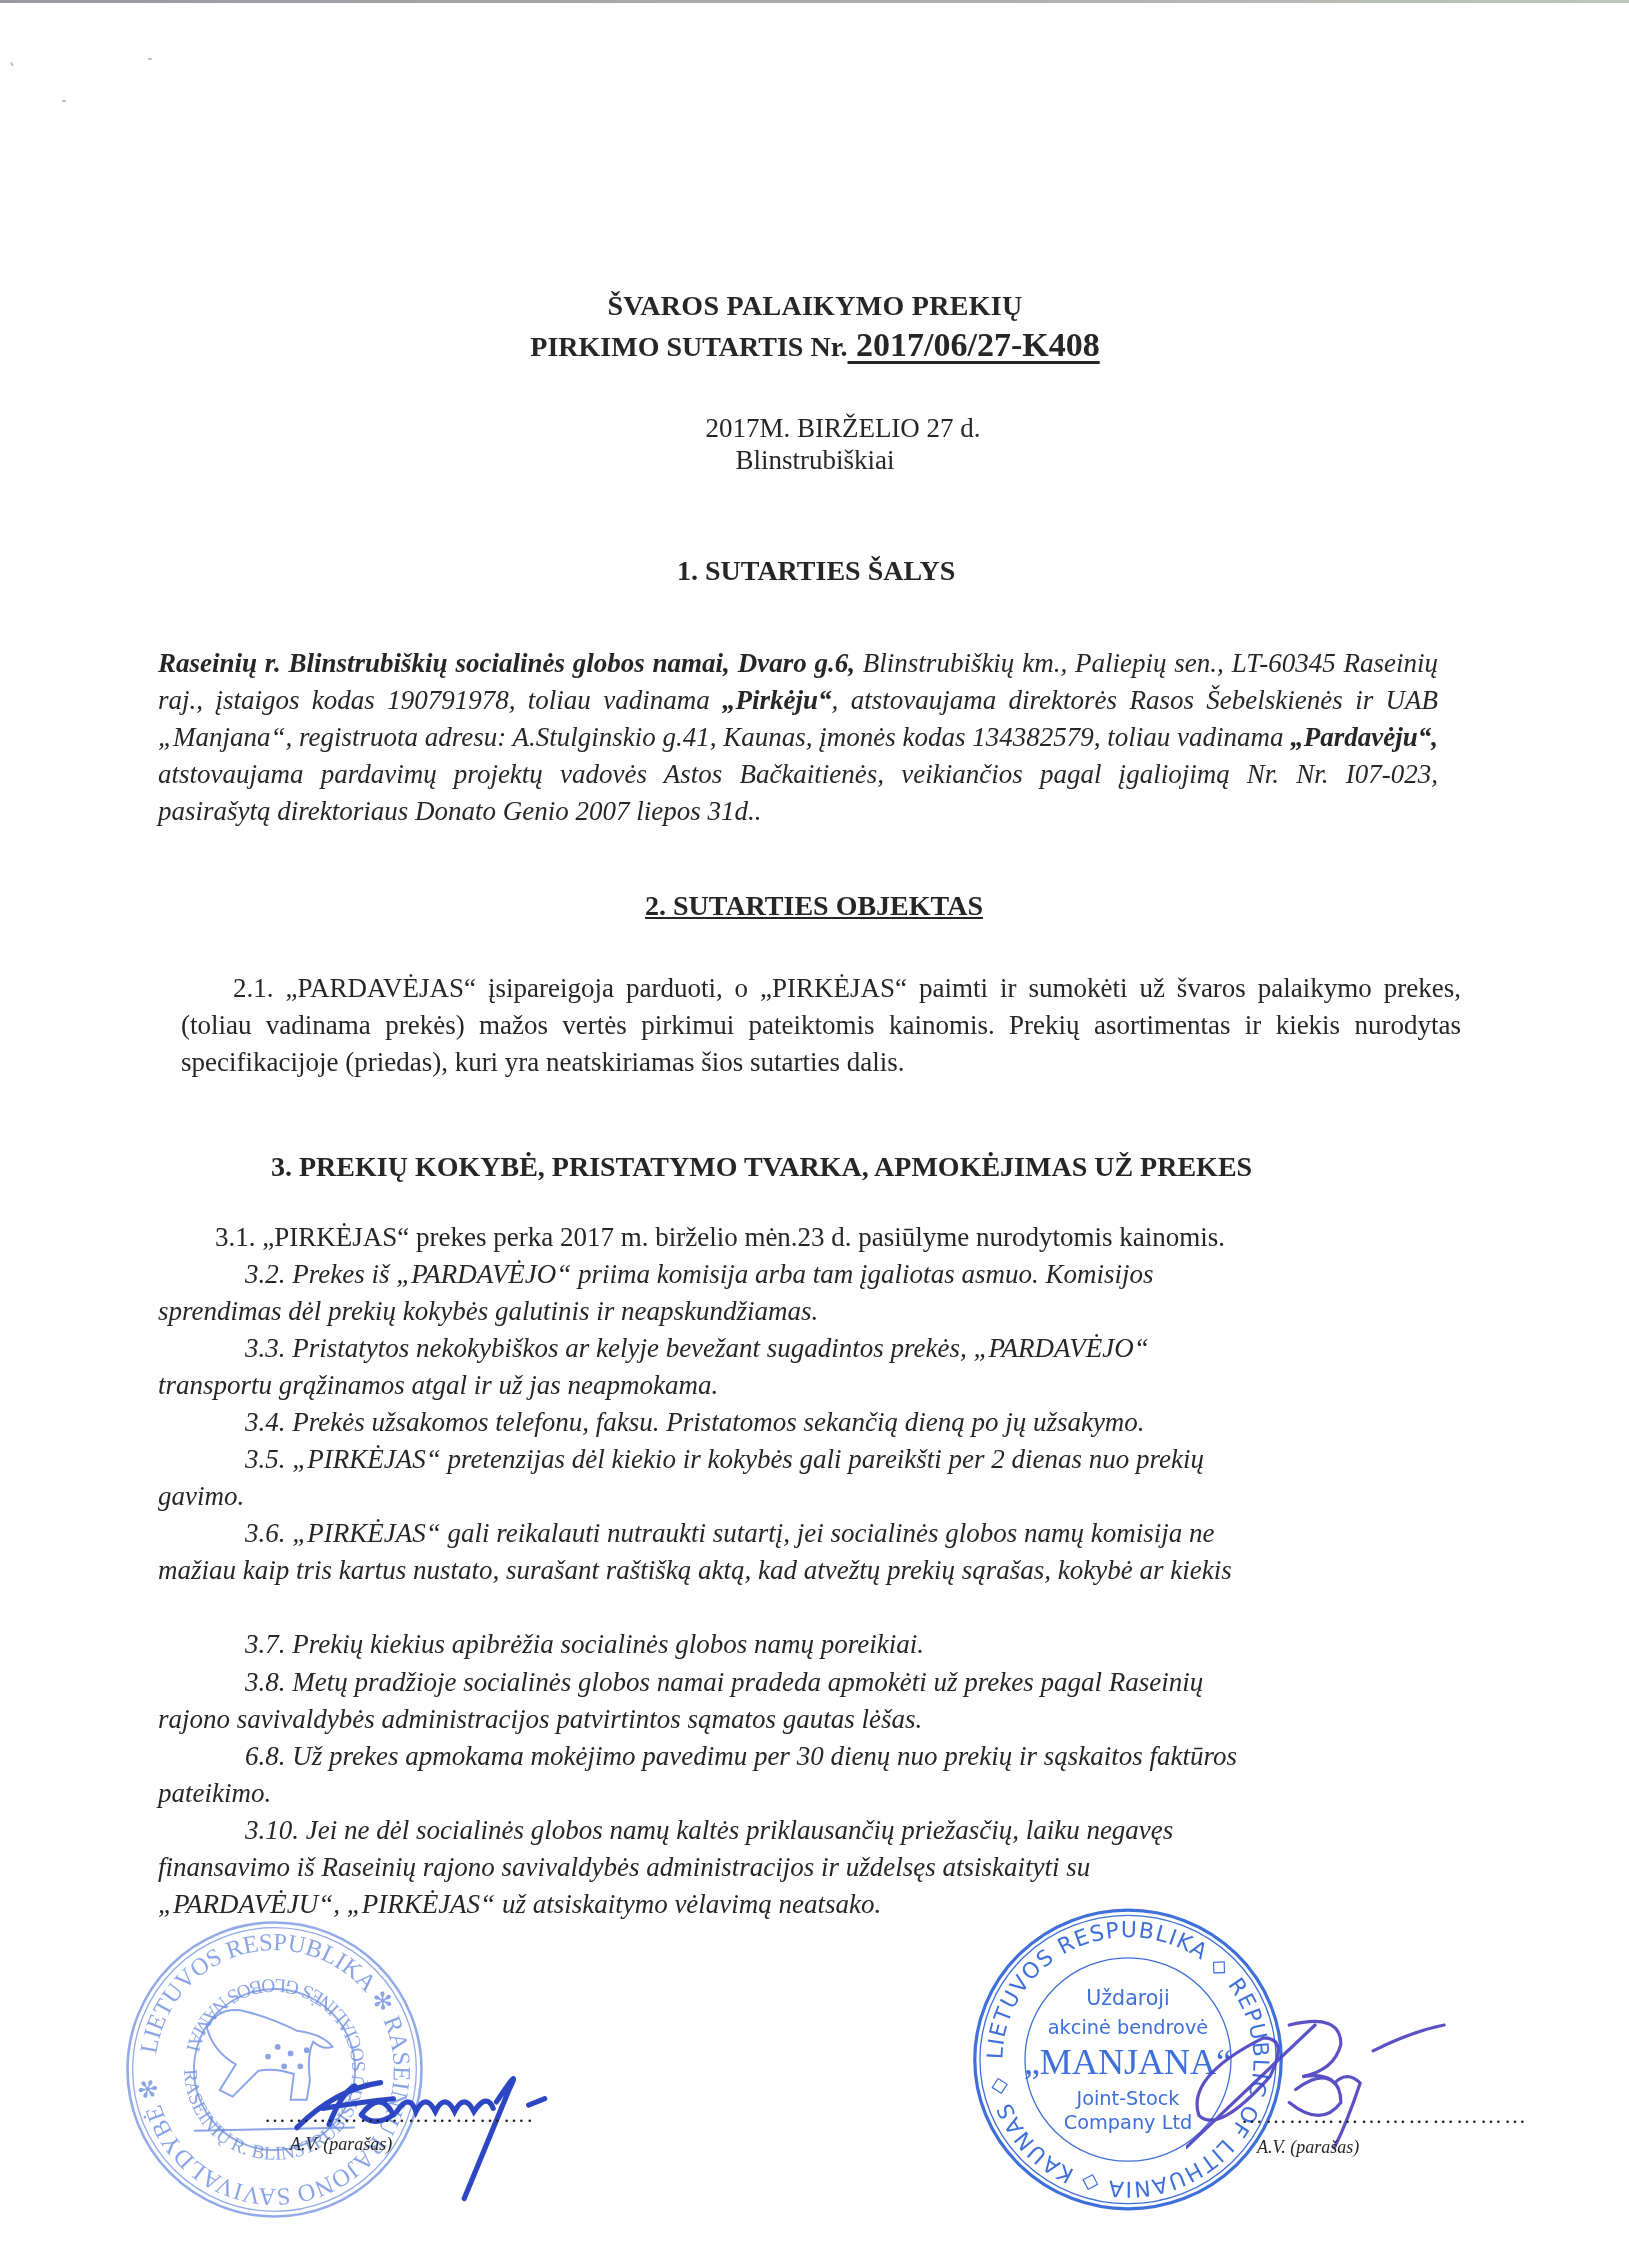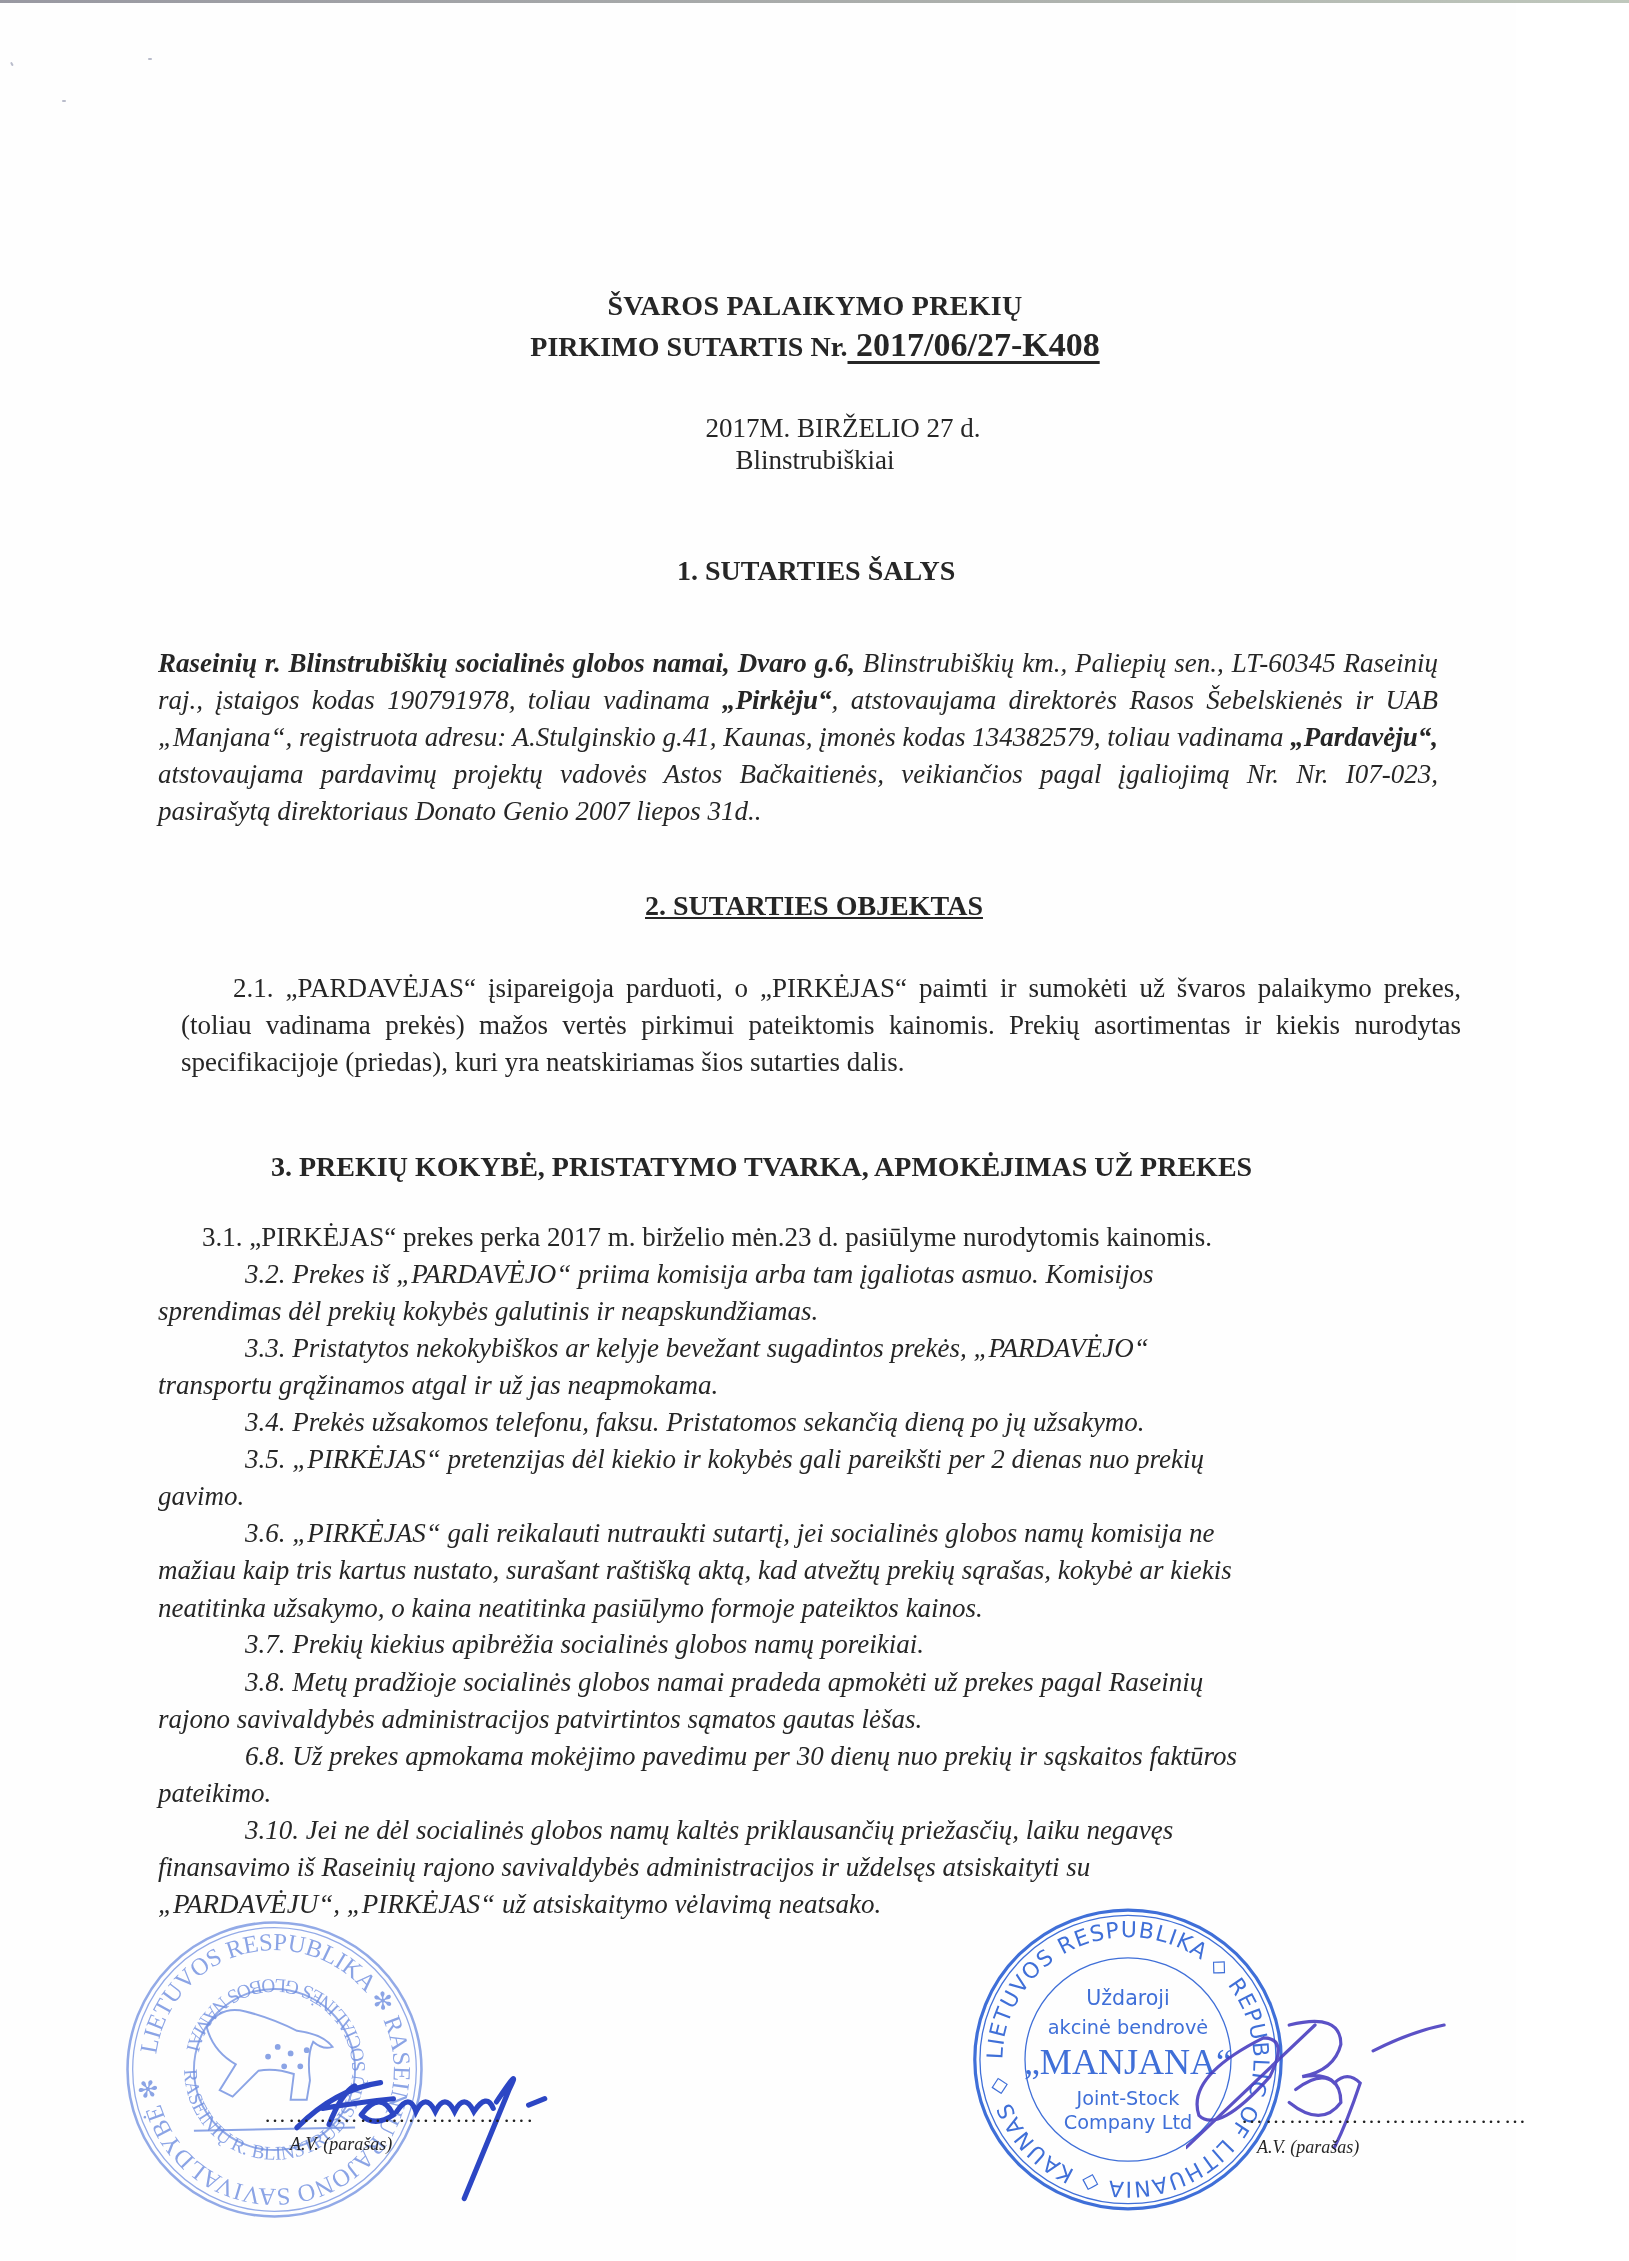--- a/index.html
+++ b/index.html
@@ -55,31 +55,30 @@
 
   <div class="h1 sec1">1.   SUTARTIES ŠALYS</div>
   <div class="para p1">
     <span class="b">Raseinių r. Blinstrubiškių socialinės globos namai, Dvaro g.6,</span><span> Blinstrubiškių km.,  Paliepių sen., LT-60345 Raseinių raj., įstaigos kodas 190791978, toliau vadinama </span><span class="b">„Pirkėju“</span><span>, atstovaujama direktorės Rasos Šebelskienės ir UAB „Manjana“, registruota adresu: A.Stulginskio g.41, Kaunas, įmonės kodas 134382579, toliau vadinama </span><span class="b">„Pardavėju“,</span><span> atstovaujama pardavimų projektų vadovės Astos Bačkaitienės, veikiančios pagal įgaliojimą Nr. Nr. I07-023, pasirašytą direktoriaus Donato Genio 2007 liepos 31d..</span>
   </div>
 
   <div class="h1 sec2">2.  SUTARTIES OBJEKTAS</div>
   <div class="para p21">2.1.  „PARDAVĖJAS“  įsipareigoja parduoti, o „PIRKĖJAS“ paimti ir sumokėti  už švaros palaikymo prekes,  (toliau vadinama prekės) mažos vertės pirkimui pateiktomis kainomis. Prekių asortimentas ir kiekis nurodytas specifikacijoje (priedas), kuri yra neatskiriamas šios sutarties dalis.</div>
 
   <div class="h1 sec3">3.  PREKIŲ KOKYBĖ, PRISTATYMO TVARKA, APMOKĖJIMAS UŽ PREKES</div>
-  <div class="line" style="left:202px;top:1222px">3.1. „PIRKĖJAS“ prekes perka  2017 m. birželio mėn.23  d. pasiūlyme nurodytomis kainomis.</div>
+  <div class="line" style="left:215px;top:1222px">3.1. „PIRKĖJAS“ prekes perka  2017 m. birželio mėn.23  d. pasiūlyme nurodytomis kainomis.</div>
   <div class="line it ind" style="top:1259px">3.2. Prekes iš „PARDAVĖJO“ priima komisija arba tam įgaliotas asmuo. Komisijos</div>
   <div class="line it noind" style="top:1296px">sprendimas dėl prekių kokybės galutinis ir neapskundžiamas.</div>
   <div class="line it ind" style="top:1333px">3.3. Pristatytos nekokybiškos ar kelyje bevežant sugadintos prekės,  „PARDAVĖJO“</div>
   <div class="line it noind" style="top:1370px">transportu grąžinamos atgal ir už jas neapmokama.</div>
   <div class="line it ind" style="top:1407px">3.4. Prekės užsakomos telefonu, faksu. Pristatomos sekančią dieną po jų užsakymo.</div>
   <div class="line it ind" style="top:1444px">3.5. „PIRKĖJAS“ pretenzijas dėl kiekio ir kokybės gali pareikšti per 2 dienas nuo prekių</div>
   <div class="line it noind" style="top:1481px">gavimo.</div>
   <div class="line it ind" style="top:1518px">3.6. „PIRKĖJAS“ gali reikalauti nutraukti sutartį, jei socialinės globos namų komisija ne</div>
   <div class="line it noind" style="top:1555px">mažiau kaip tris kartus nustato, surašant raštišką aktą, kad atvežtų prekių sąrašas, kokybė ar kiekis</div>
-  <div class="line it noind" style="top:1593px">neatitinka užsakymo, o kaina neatitinka pasiūlymo formoje pateiktos kainos.</div>
   <div class="line it ind" style="top:1629px">3.7.  Prekių kiekius apibrėžia socialinės globos namų poreikiai.</div>
   <div class="line it ind" style="top:1667px">3.8. Metų pradžioje socialinės globos namai pradeda apmokėti už prekes pagal Raseinių</div>
   <div class="line it noind" style="top:1704px">rajono savivaldybės administracijos patvirtintos sąmatos gautas lėšas.</div>
   <div class="line it ind" style="top:1741px">6.8. Už prekes apmokama mokėjimo pavedimu per 30 dienų nuo prekių  ir sąskaitos faktūros</div>
   <div class="line it noind" style="top:1778px">pateikimo.</div>
   <div class="line it ind" style="top:1815px">3.10. Jei ne dėl socialinės globos namų kaltės priklausančių priežasčių, laiku negavęs</div>
   <div class="line it noind" style="top:1852px">finansavimo iš Raseinių rajono savivaldybės administracijos ir uždelsęs atsiskaityti su</div>
   <div class="line it noind" style="top:1889px">„PARDAVĖJU“, „PIRKĖJAS“ už atsiskaitymo vėlavimą neatsako.</div>
 
   <svg class="stamp" style="left:123px;top:1918px" width="303" height="303" viewBox="0 0 470 470">

